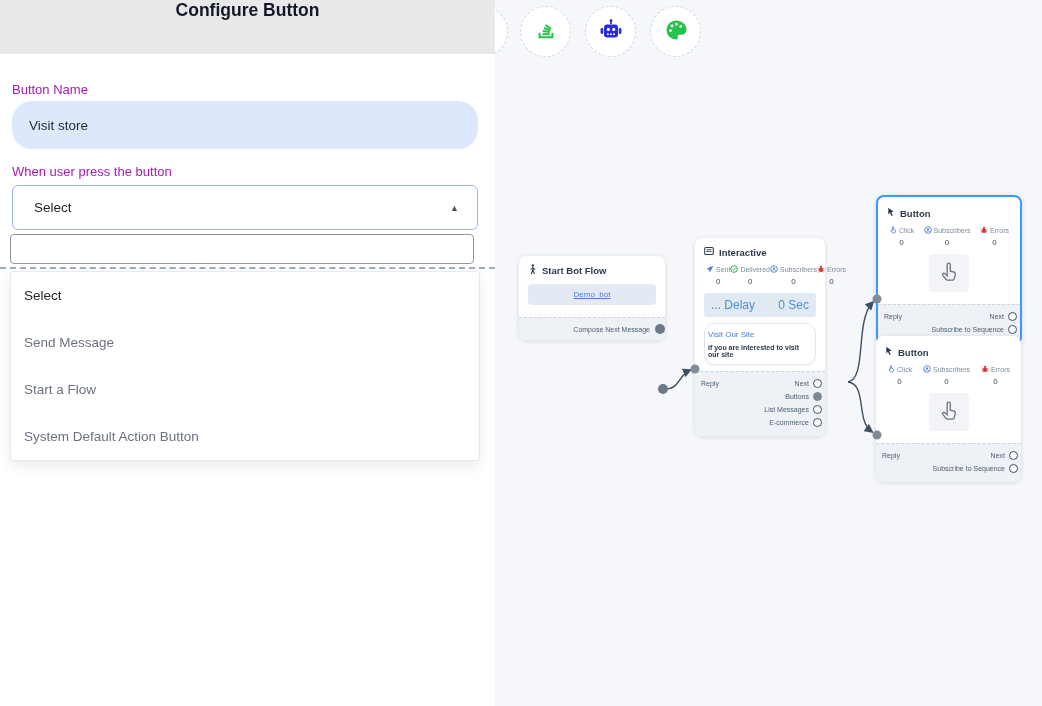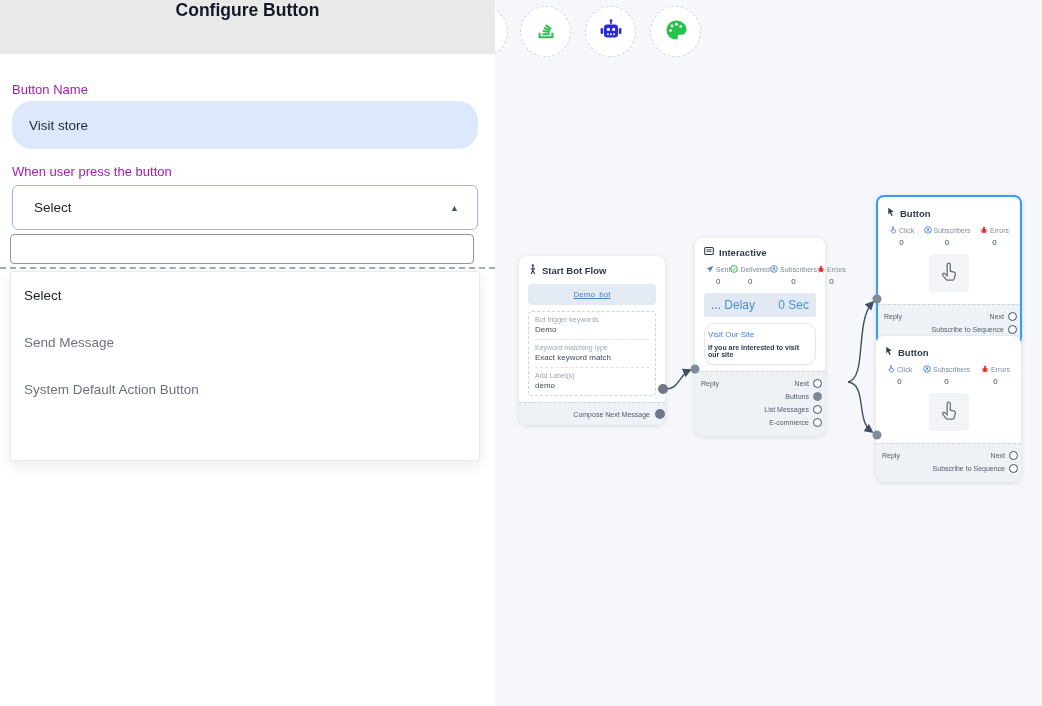--- a/index.html
+++ b/index.html
@@ -140,34 +140,20 @@
         <div class="node-title">
           <span>
             <svg width="9" height="11" viewBox="0 0 12 16" fill="none" stroke="#2d3b4e" stroke-width="1.6">
               <circle cx="6.5" cy="2.2" r="1.7" fill="#2d3b4e" stroke="none"></circle>
               <path d="M6.5 4.5v4.5M6.5 6l-3.3 1.8M6.5 6l3.2 2M6.5 9l-2.6 5.5M6.5 9l2.6 5.5"></path>
             </svg>
           </span>
           <span>Start Bot Flow</span>
         </div>
         <div class="pill">Demo_bot</div>
-        <div class="fieldbox">
-          <div class="field">
-            <div class="flabel">Bot trigger keywords</div>
-            <div class="fvalue">Demo</div>
-          </div>
-          <div class="field">
-            <div class="flabel">Keyword matching type</div>
-            <div class="fvalue">Exact keyword match</div>
-          </div>
-          <div class="field">
-            <div class="flabel">Add Label(s)</div>
-            <div class="fvalue">demo</div>
-          </div>
-        </div>
       </div>
       <div class="node-footer" style="padding:0 3px 4px 0;">
         <div class="compose-row">
           <span>Compose Next Message</span>
           <span class="dot"></span>
         </div>
       </div>
     </div>
 
     <div class="node" style="left:200px; top:238px; width:130px;">
@@ -453,17 +439,18 @@
       <span class="caret">▲</span>
     </div>
 
     <input class="search-input" type="text" value="" style="">
 
     <div class="dashed-rule"></div>
 
     <div class="options">
       <div class="option active">Select</div>
       <div class="option">Send Message</div>
+      <div class="option">Start a Flow</div>
       <div class="option">System Default Action Button</div>
     </div>
   </div>
 
 </div>
 
 </body></html>

